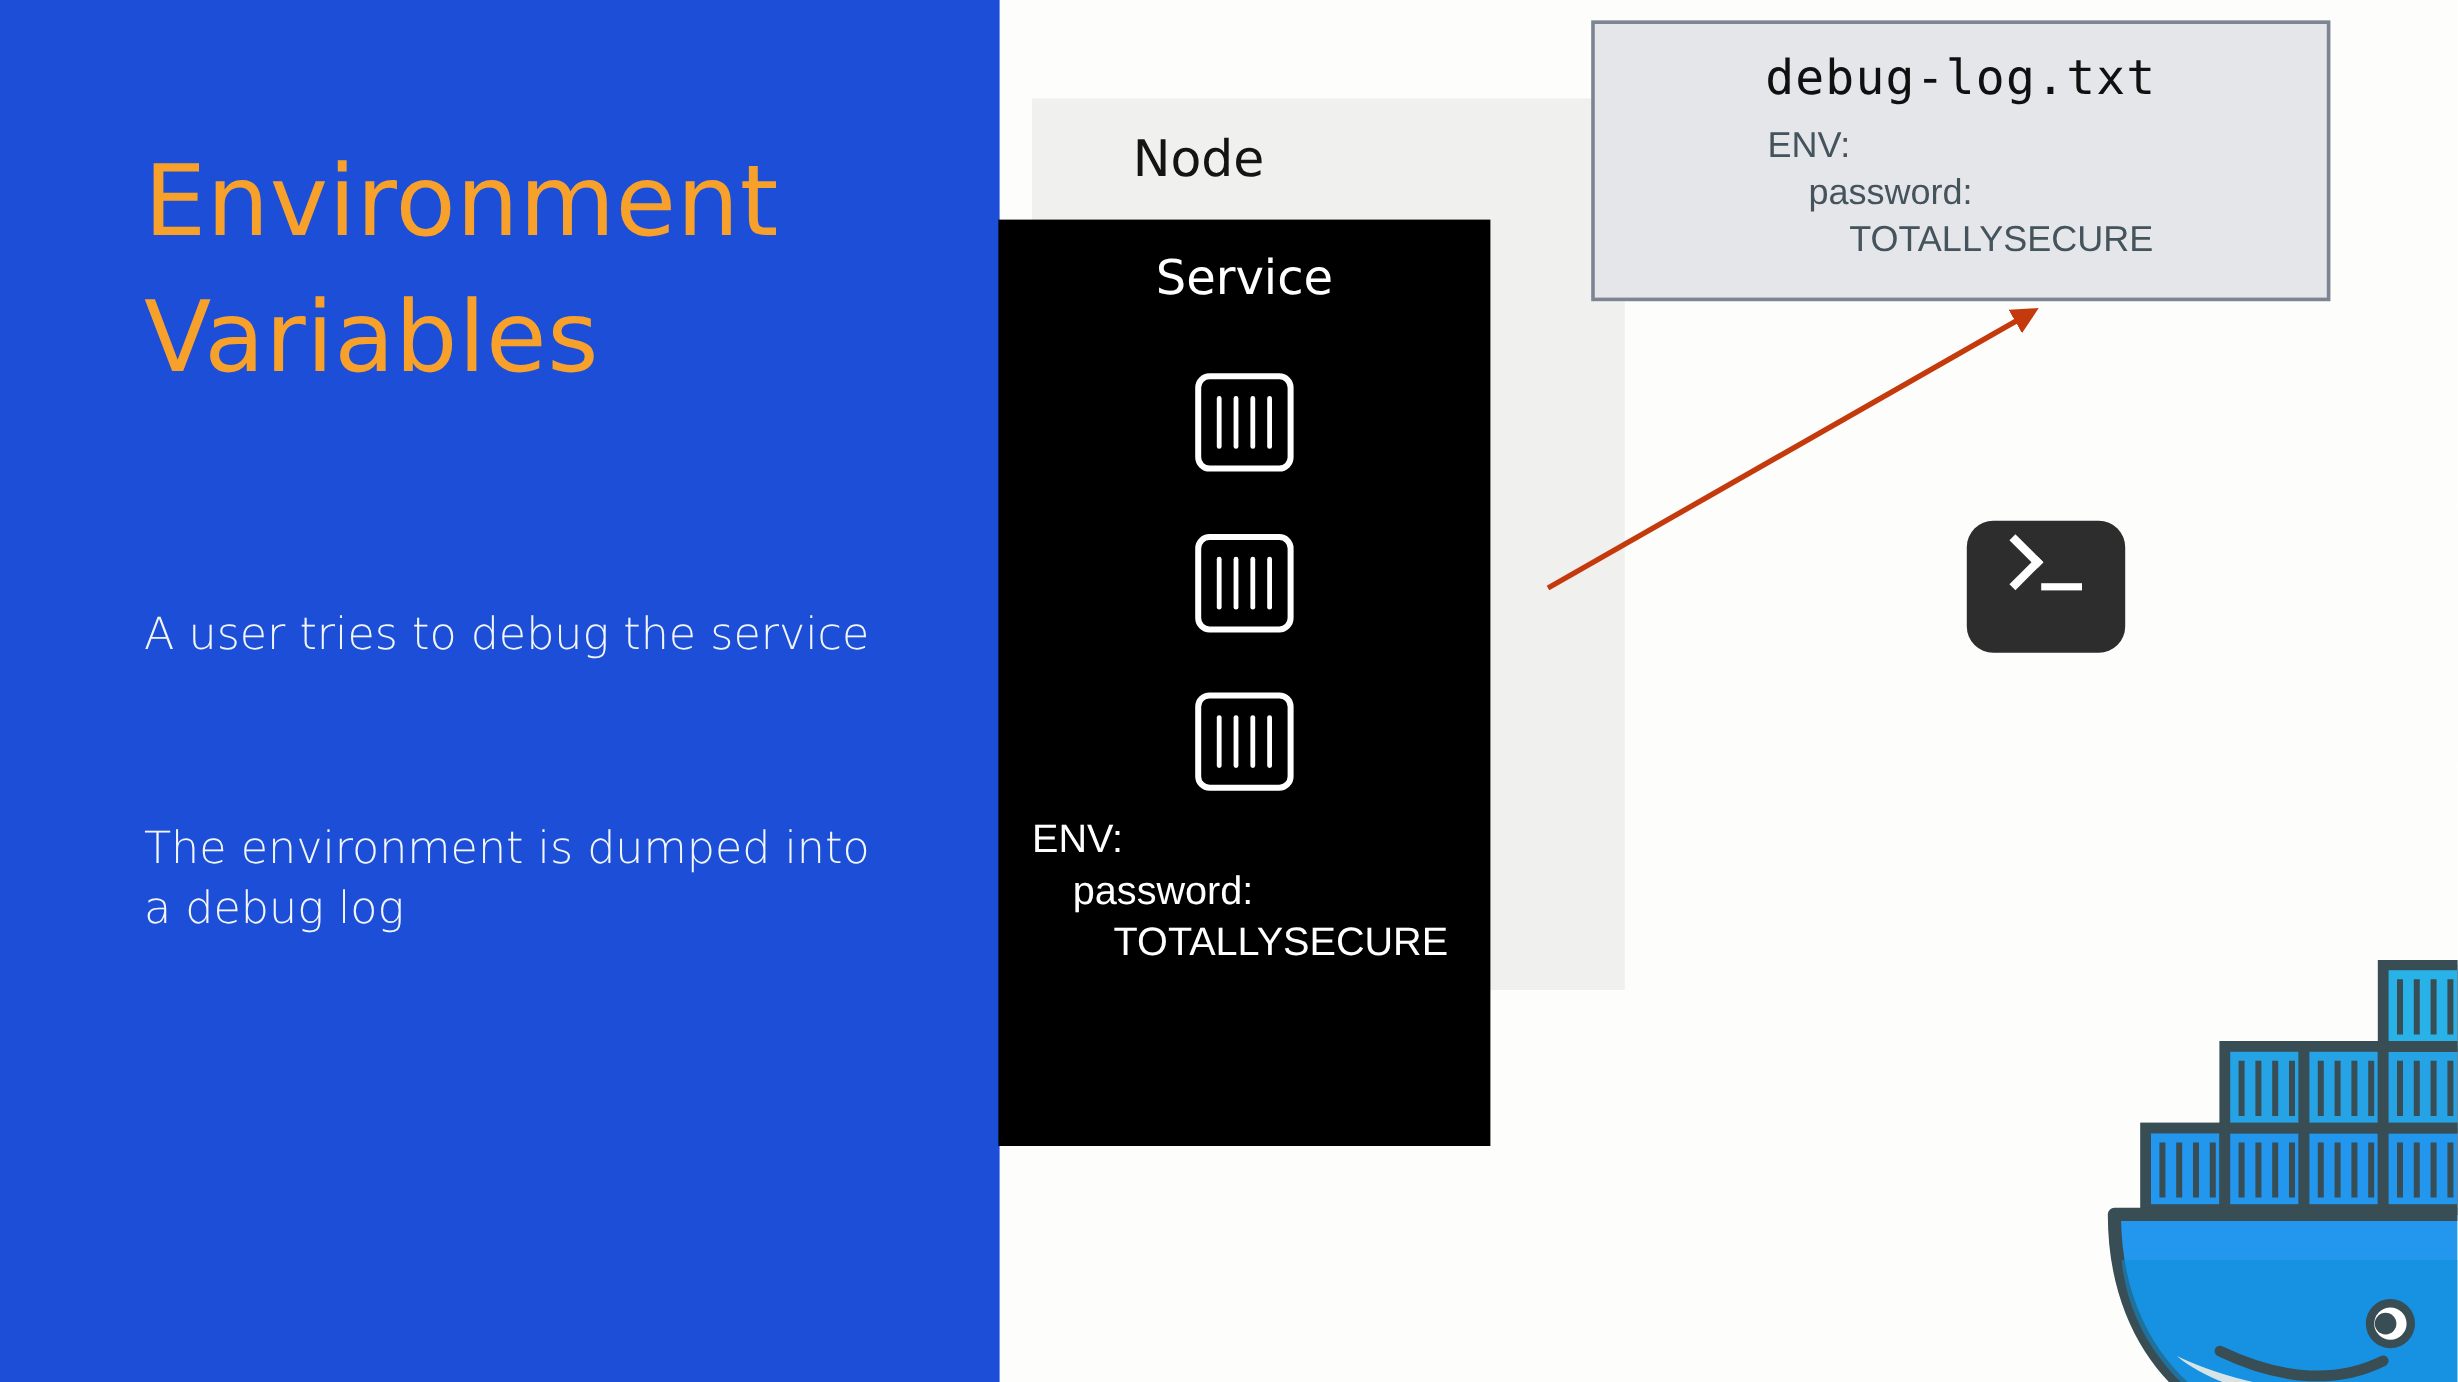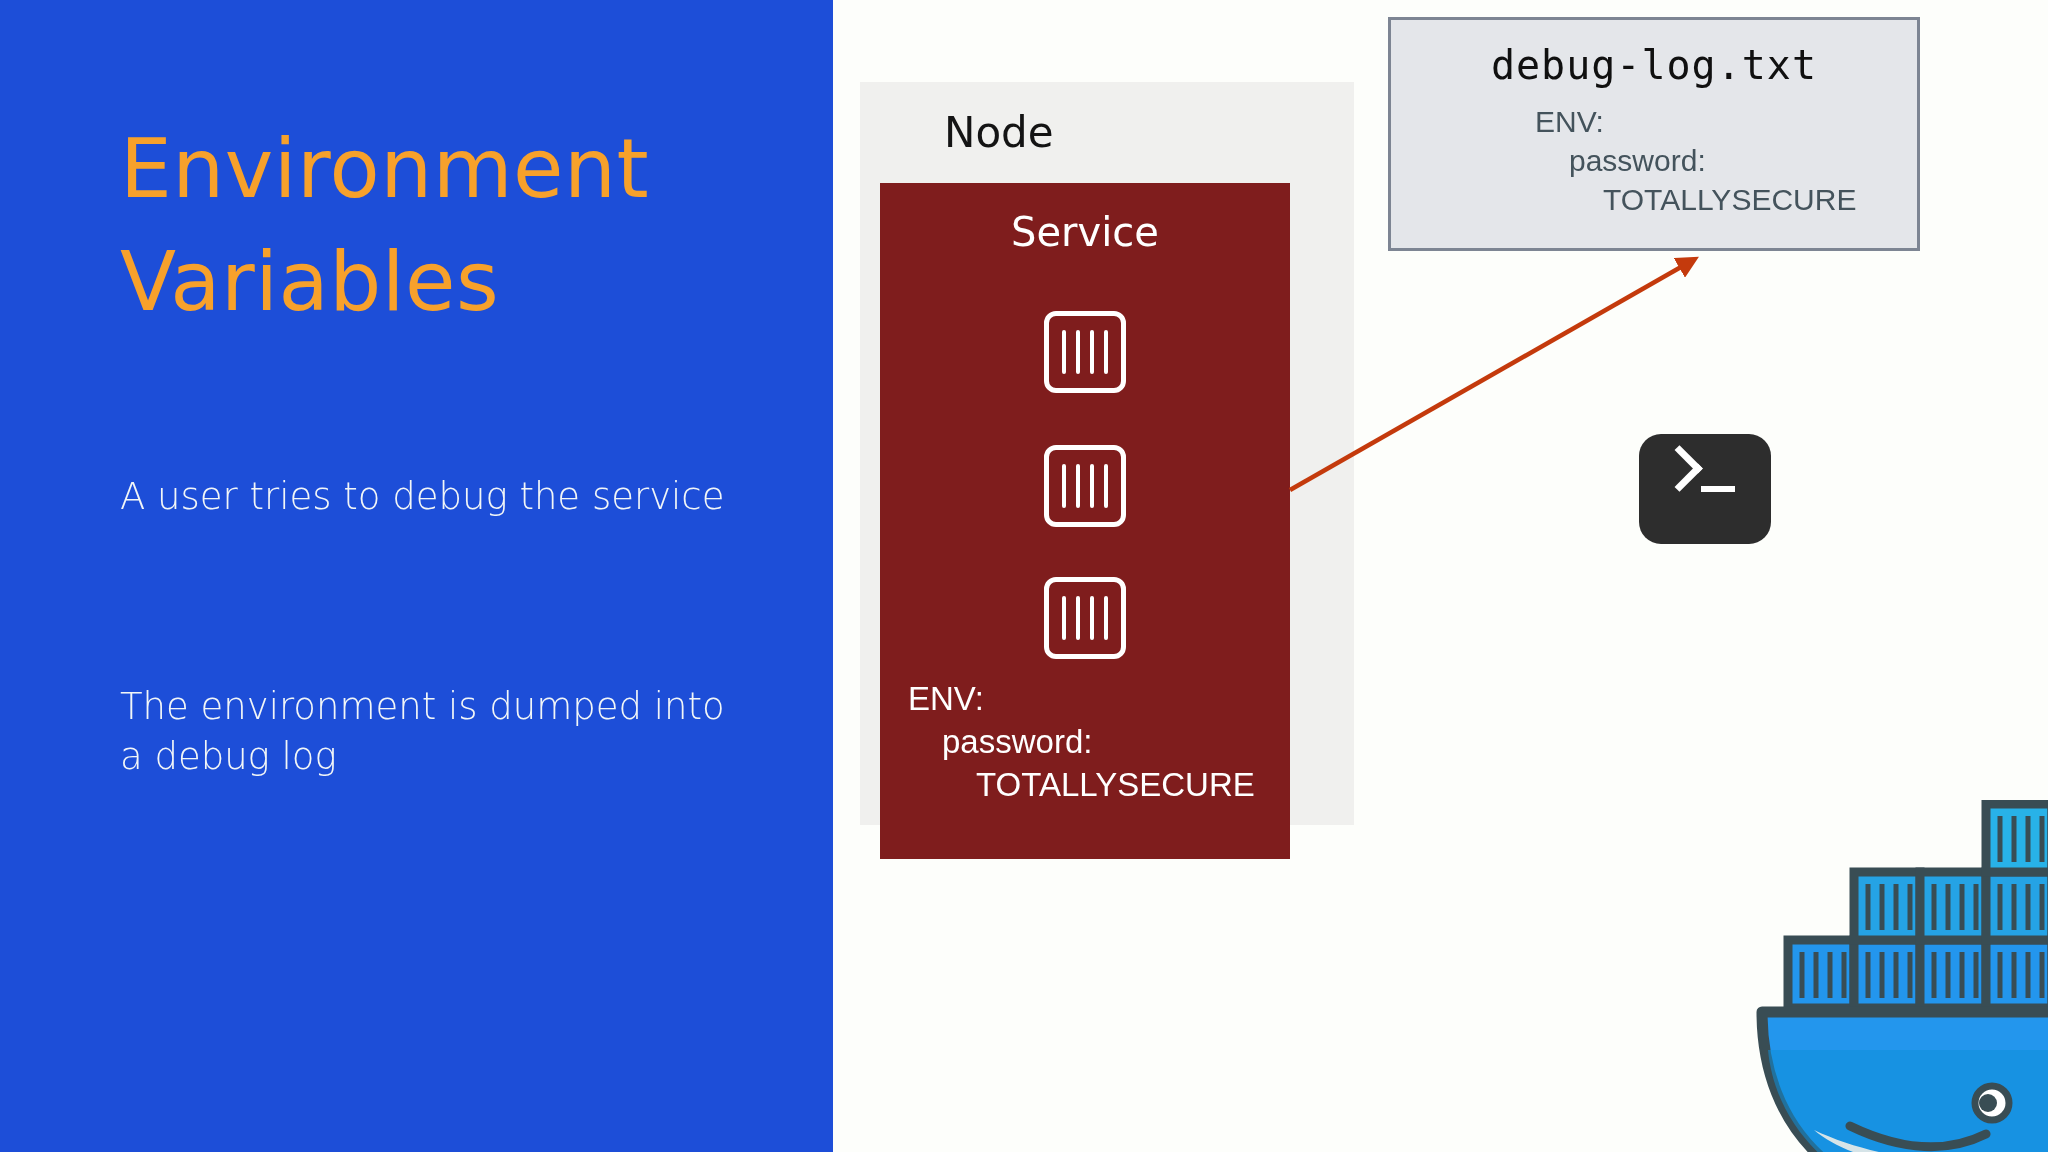--- a/index.html
+++ b/index.html
@@ -39,21 +39,21 @@
   .body-para {
     position: absolute;
     left: 120px;
     width: 610px;
     color: #F2F6F7;
     font-size: 37px;
     font-weight: 300;
     line-height: 1.36;
     font-family: "DejaVu Sans", sans-serif;
   }
-  #body-para-1 { top: 472px; }
+  #body-para-1 { top: 504px; }
   #body-para-2 { top: 682px; }
 
   
   #node-box {
     position: absolute;
     left: 860px;
     top: 82px;
     width: 494px;
     height: 743px;
     background: #F0F0EE;
@@ -65,25 +65,25 @@
     color: #141414;
     font-size: 42px;
     font-weight: 400;
     font-family: "DejaVu Sans", sans-serif;
     margin-left: 48px;
   }
 
   
   #service-box {
     position: absolute;
-    left: 880px;
+    left: 832px;
     top: 183px;
     width: 410px;
-    height: 676px;
-    background: #7f1d1d;
+    height: 772px;
+    background: #000000;
   }
   #service-label {
     position: absolute;
     left: 0; right: 0;
     top: 26px;
     text-align: center;
     color: #FFFFFF;
     font-size: 40px;
     font-weight: 400;
     font-family: "DejaVu Sans", sans-serif;
@@ -128,23 +128,23 @@
     color: #FFFFFF;
     font-size: 33px;
   }
   .env-l1 { margin-left: 0; }
   .env-l2 { margin-left: 34px; }
   .env-l3 { margin-left: 68px; }
 
   
   #debug-log-box {
     position: absolute;
-    left: 1388px;
+    left: 1326px;
     top: 17px;
-    width: 532px;
+    width: 616px;
     height: 234px;
     background: #E4E6EA;
     border: 3px solid #7D8593;
     box-sizing: border-box;
   }
   #debug-log-filename {
     position: absolute;
     left: 0; right: 0;
     top: 22px;
     text-align: center;

